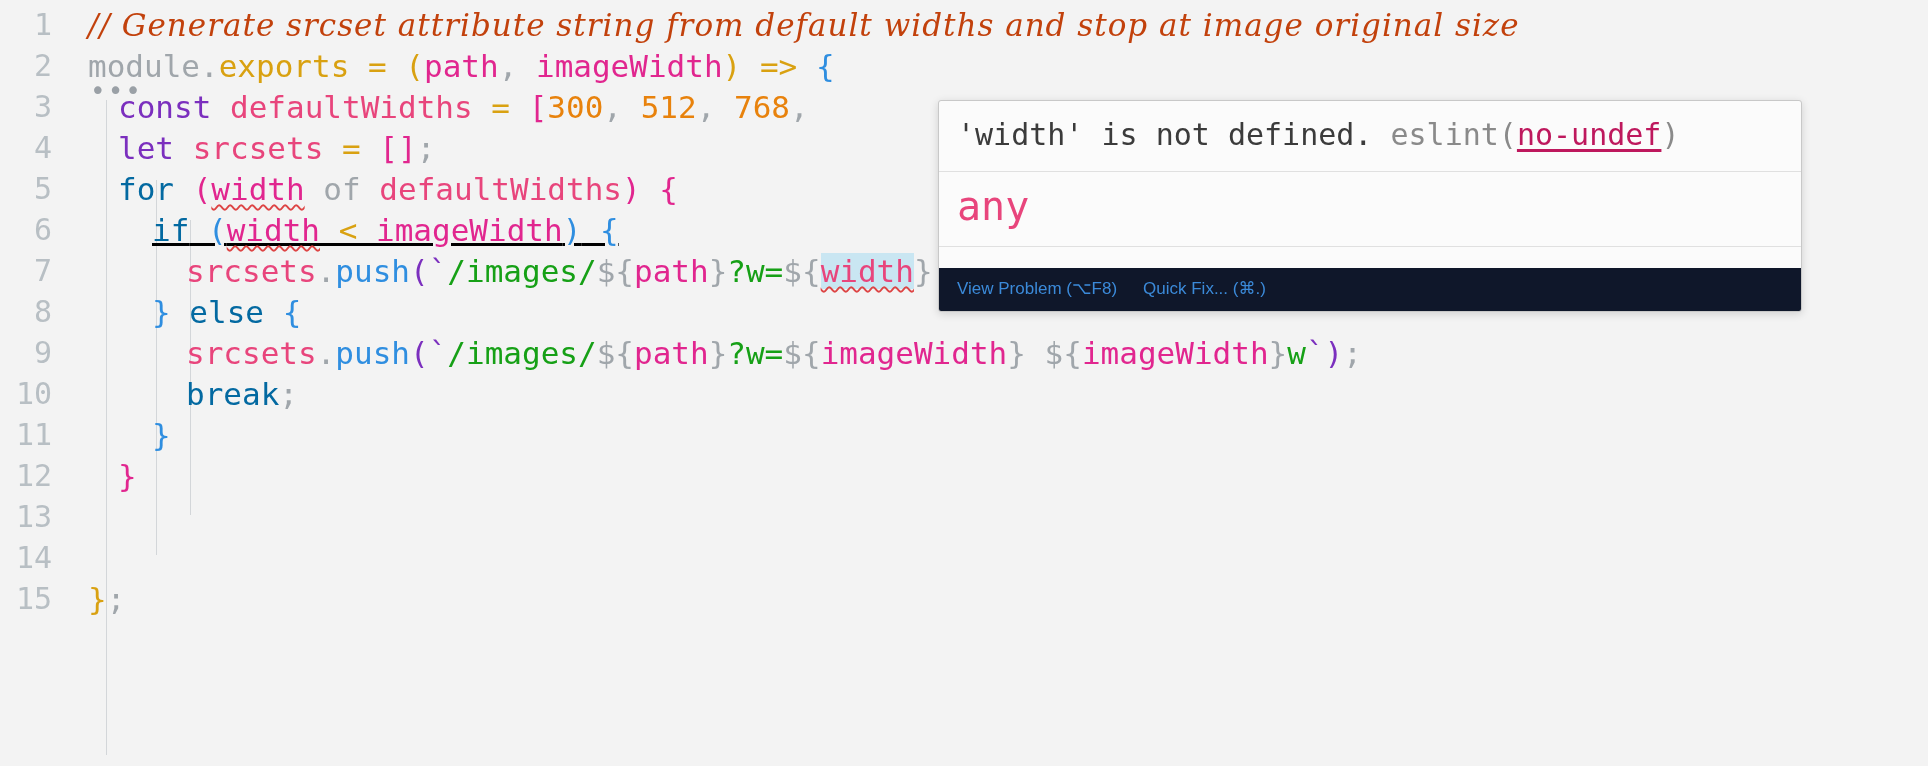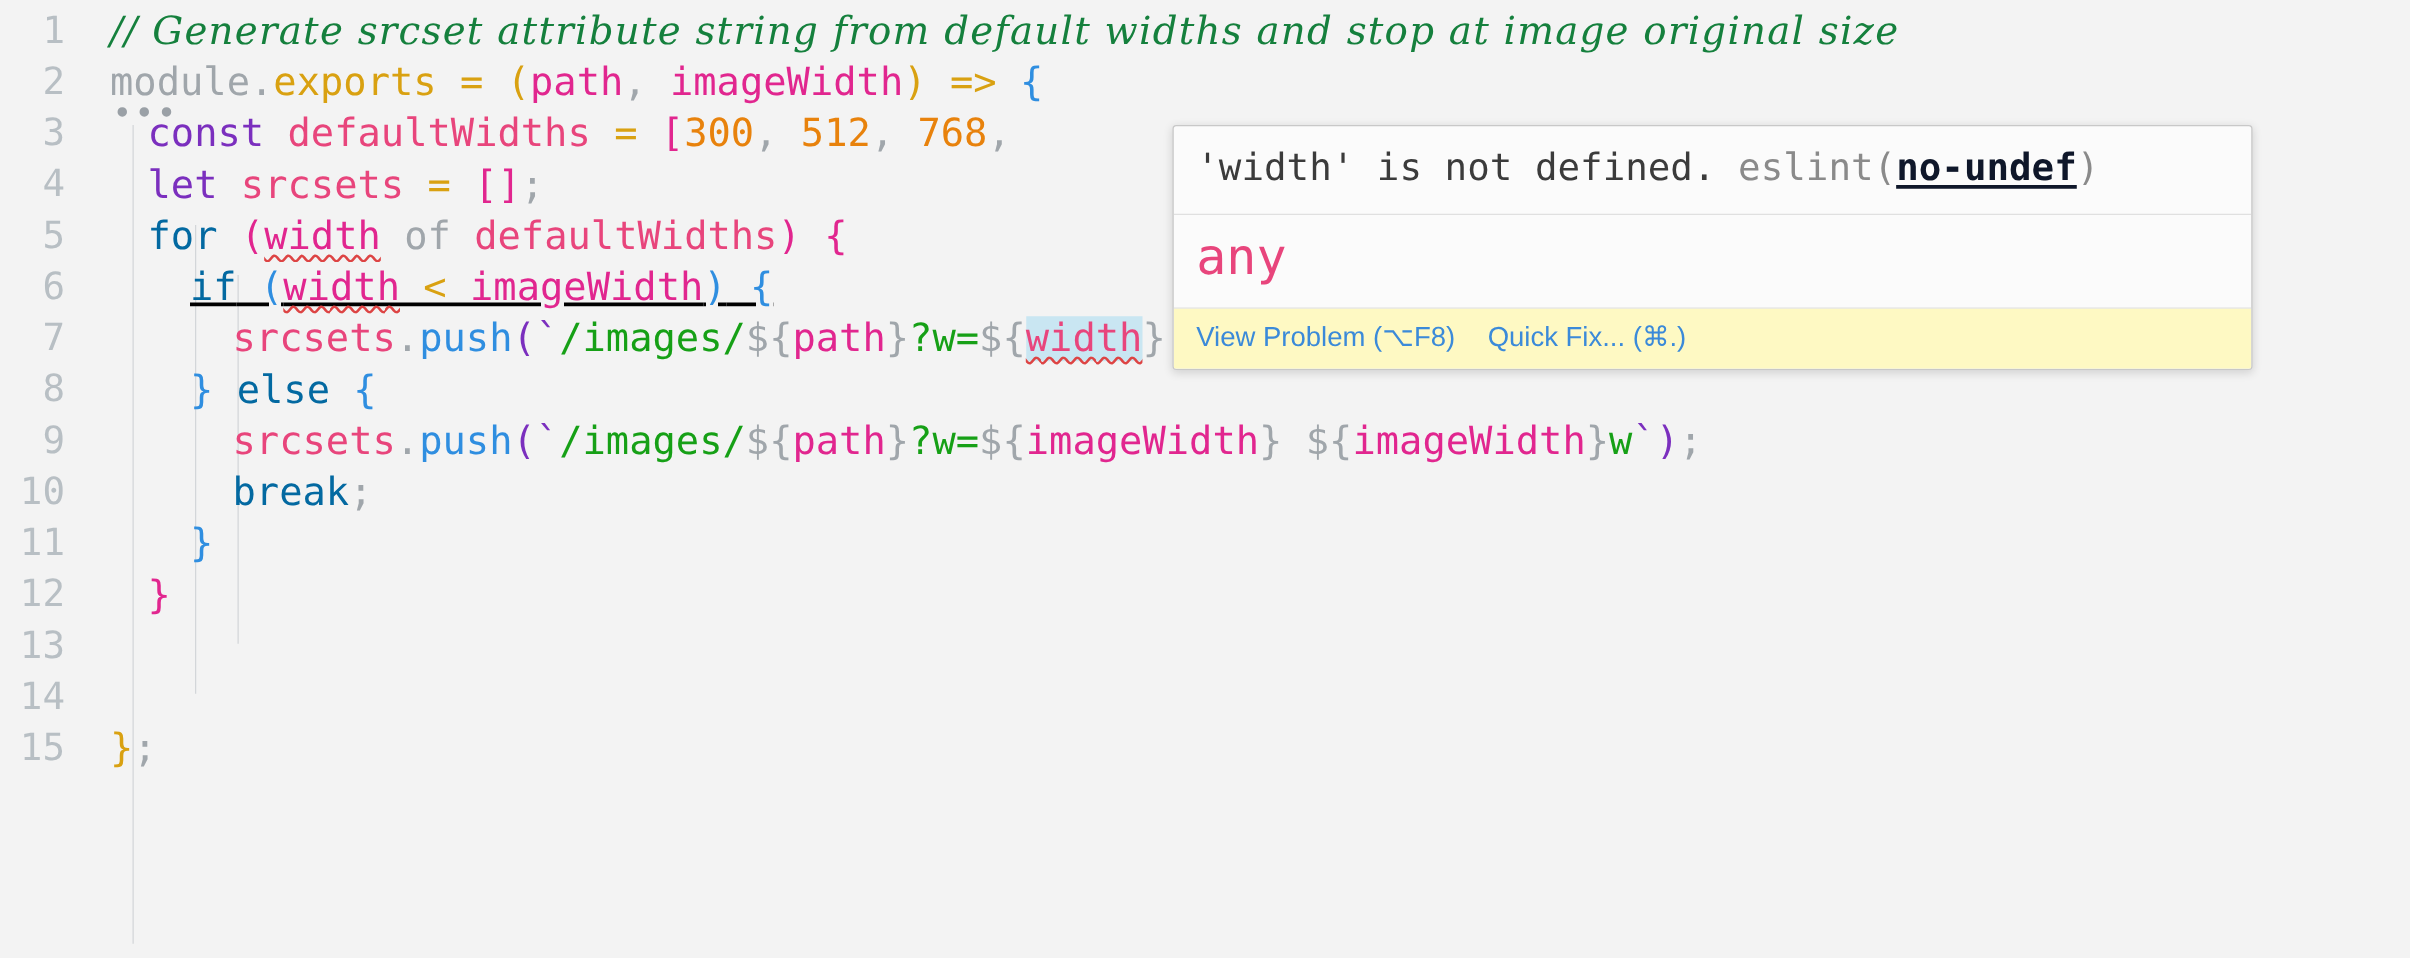--- a/index.html
+++ b/index.html
@@ -67,21 +67,21 @@
     position: absolute;
     left: 90px;
     top: 86px;
     color: #9aa0a6;
     font-size: 26px;
     line-height: 10px;
     letter-spacing: 2px;
   }
 
   
-  .t-comment { color: #15803d; font-style: italic; font-family: "DejaVu Serif", serif; letter-spacing: 1px; }
+  .t-comment { color: #c2410c; font-style: italic; font-family: "DejaVu Serif", serif; letter-spacing: 1px; }
   .t-plain   { color: #a0a6ab; }
   .t-prop    { color: #d9a111; }
   .t-kw      { color: #7b2fbe; }
   .t-kw2     { color: #0369a1; }
   .t-var     { color: #e8457c; }
   .t-param   { color: #e1268f; }
   .t-num     { color: #e8820c; }
   .t-punct   { color: #a0a6ab; }
   .t-fn      { color: #2f8ee0; }
   .t-str     { color: #16a016; }
@@ -119,30 +119,31 @@
     font-size: 30px;
     line-height: 40px;
     white-space: nowrap;
   }
   .hover-sep {
     height: 1px;
     background: #e0e0e0;
   }
   .hv-msg      { color: #3b3b3b; }
   .hv-source   { color: #8a8a8a; text-align: right; }
-  .hv-link     { color: #0f172a; text-decoration: underline; text-decoration-thickness:3px; text-underline-offset:4px;font-weight:bold; }
+  .hv-link     { color: #be185d; text-decoration: underline; text-decoration-thickness:3px; text-underline-offset:4px; }
   .hv-paren    { color: #8a8a8a; }
   .hv-type     { color: #e8457c; font-size: 40px; }
 
   .hover-actions {
-    background: #fef9c3;
+    background: #0f172a;
     padding: 10px 18px 12px 18px;
     font-family: "Liberation Sans", sans-serif;
-    font-size: 22px;
+    font-size: 17px;
     white-space: nowrap;
+    margin-top: 21px;
   }
   .action-link {
     color: #3b8ad9;
     cursor: pointer;
     margin-right: 26px;
   }
 </style>
 </head>
 <body>
 

